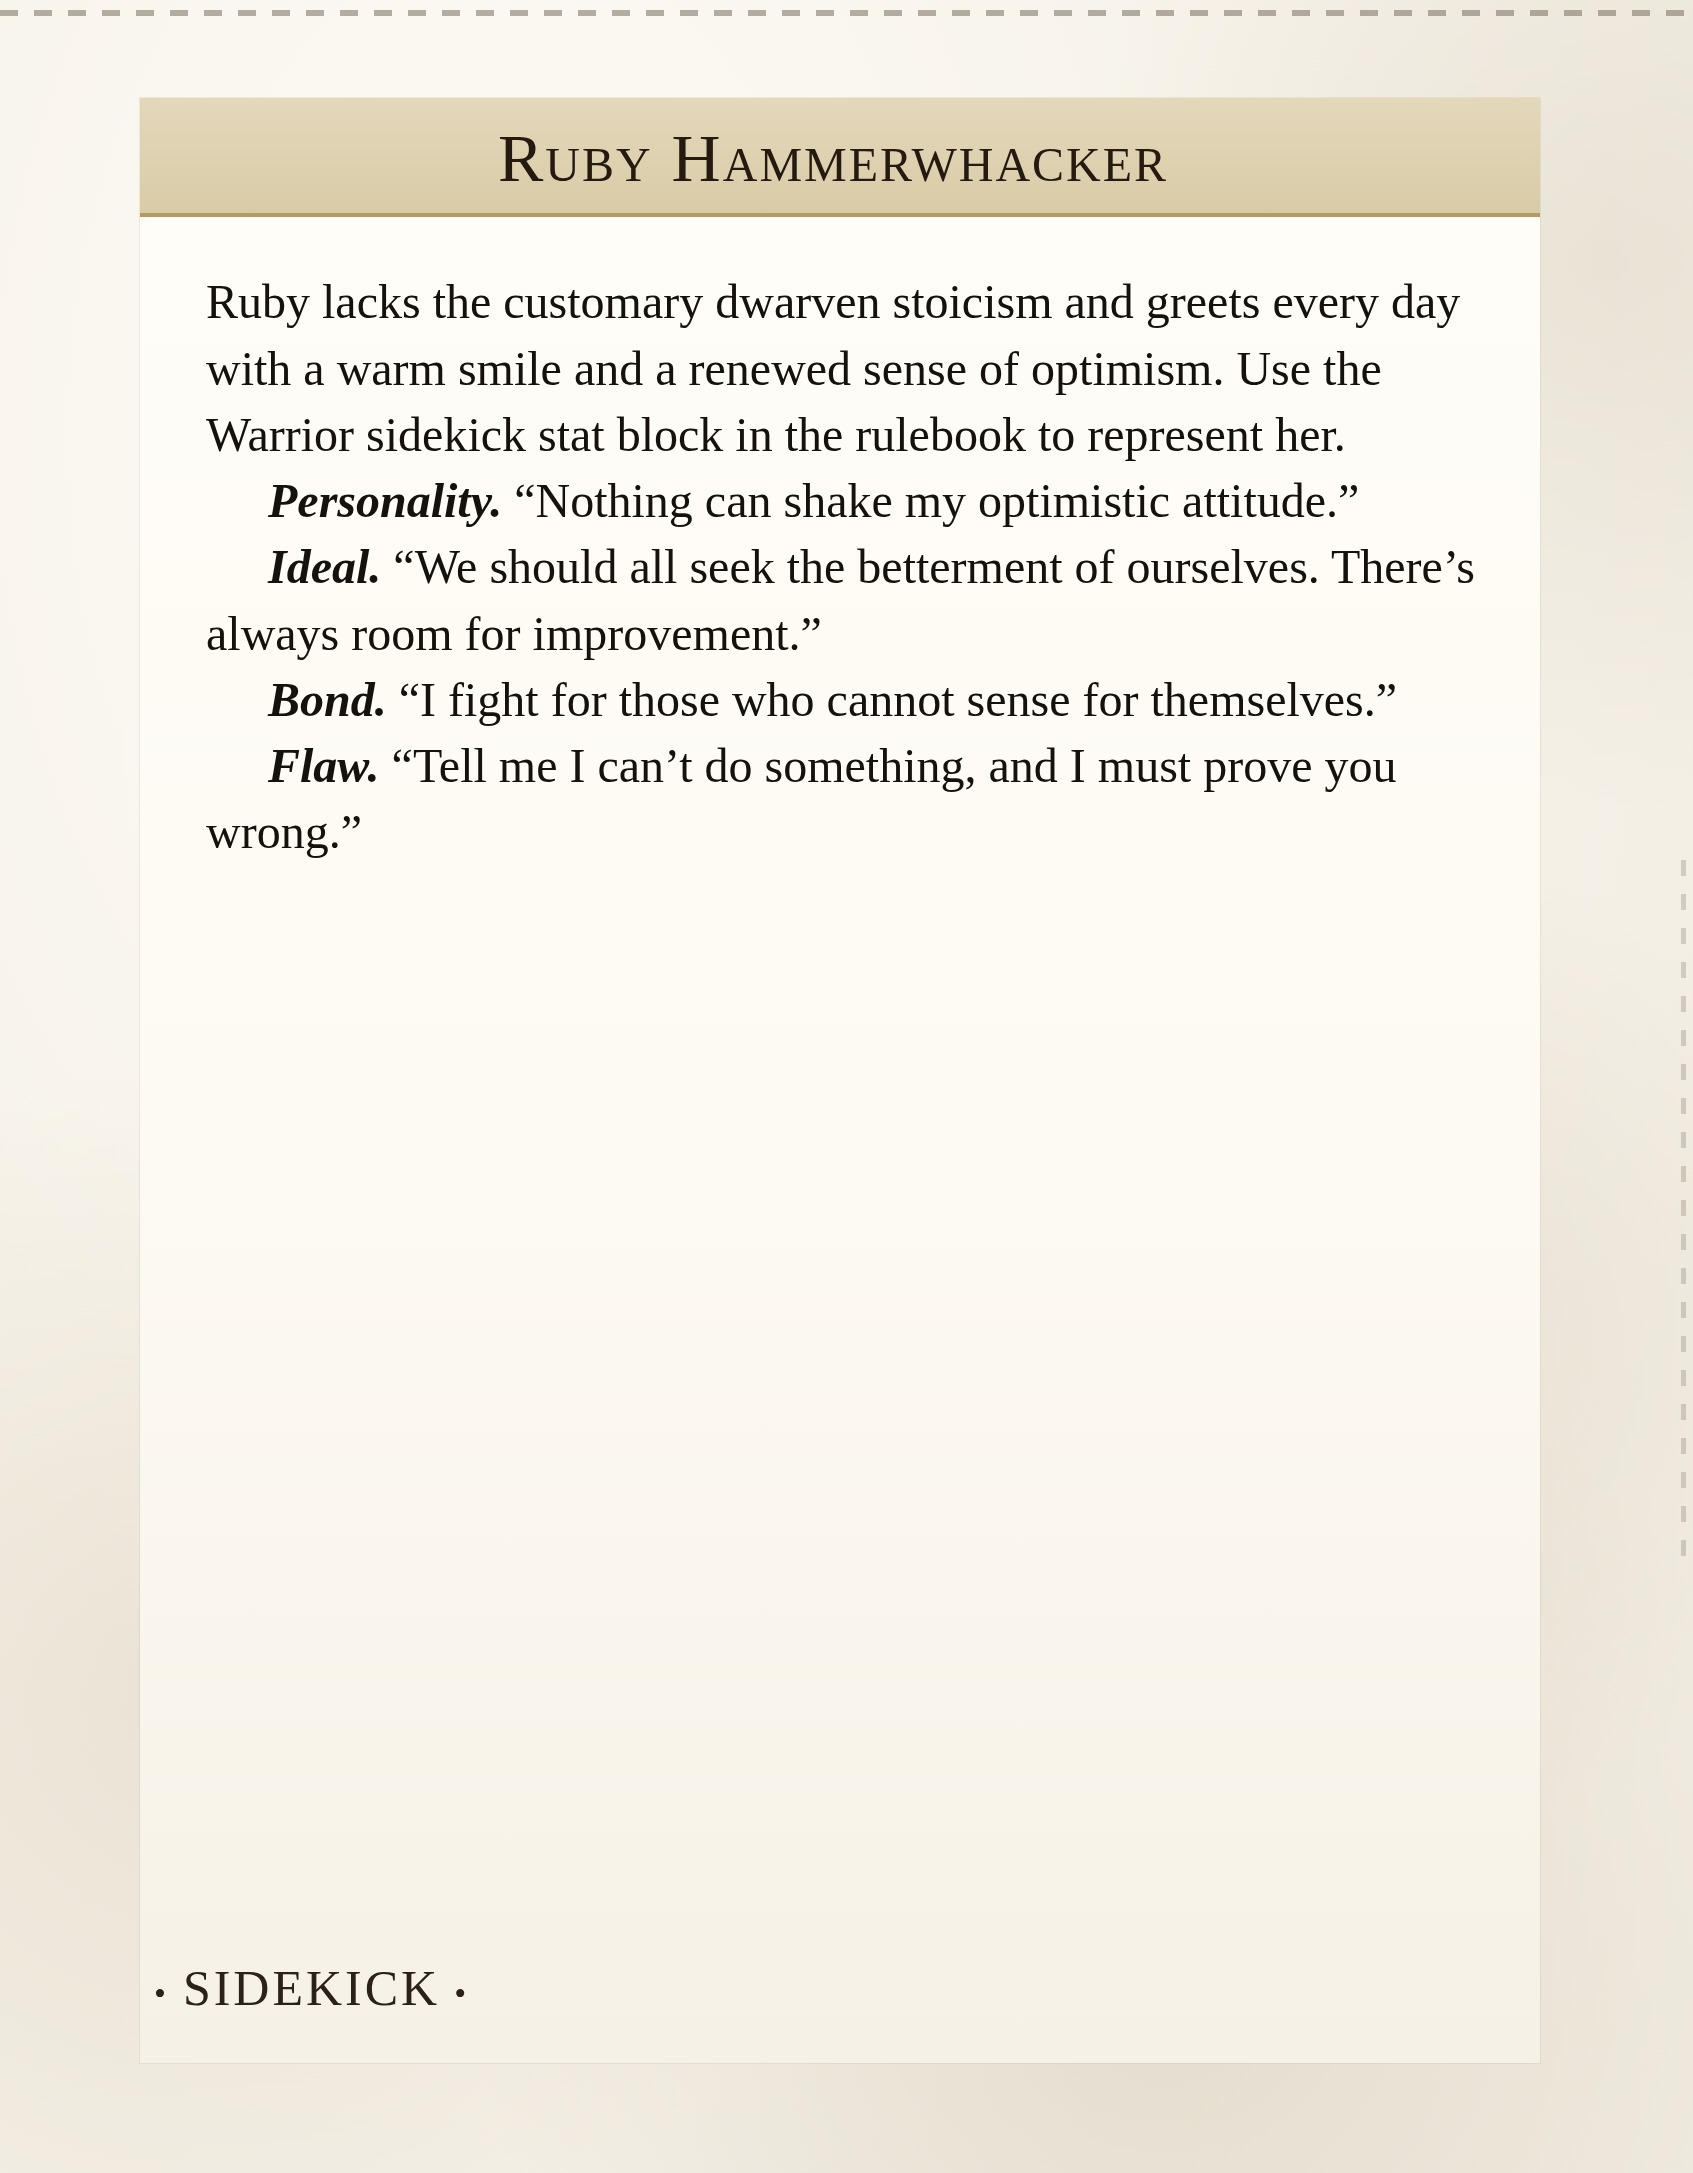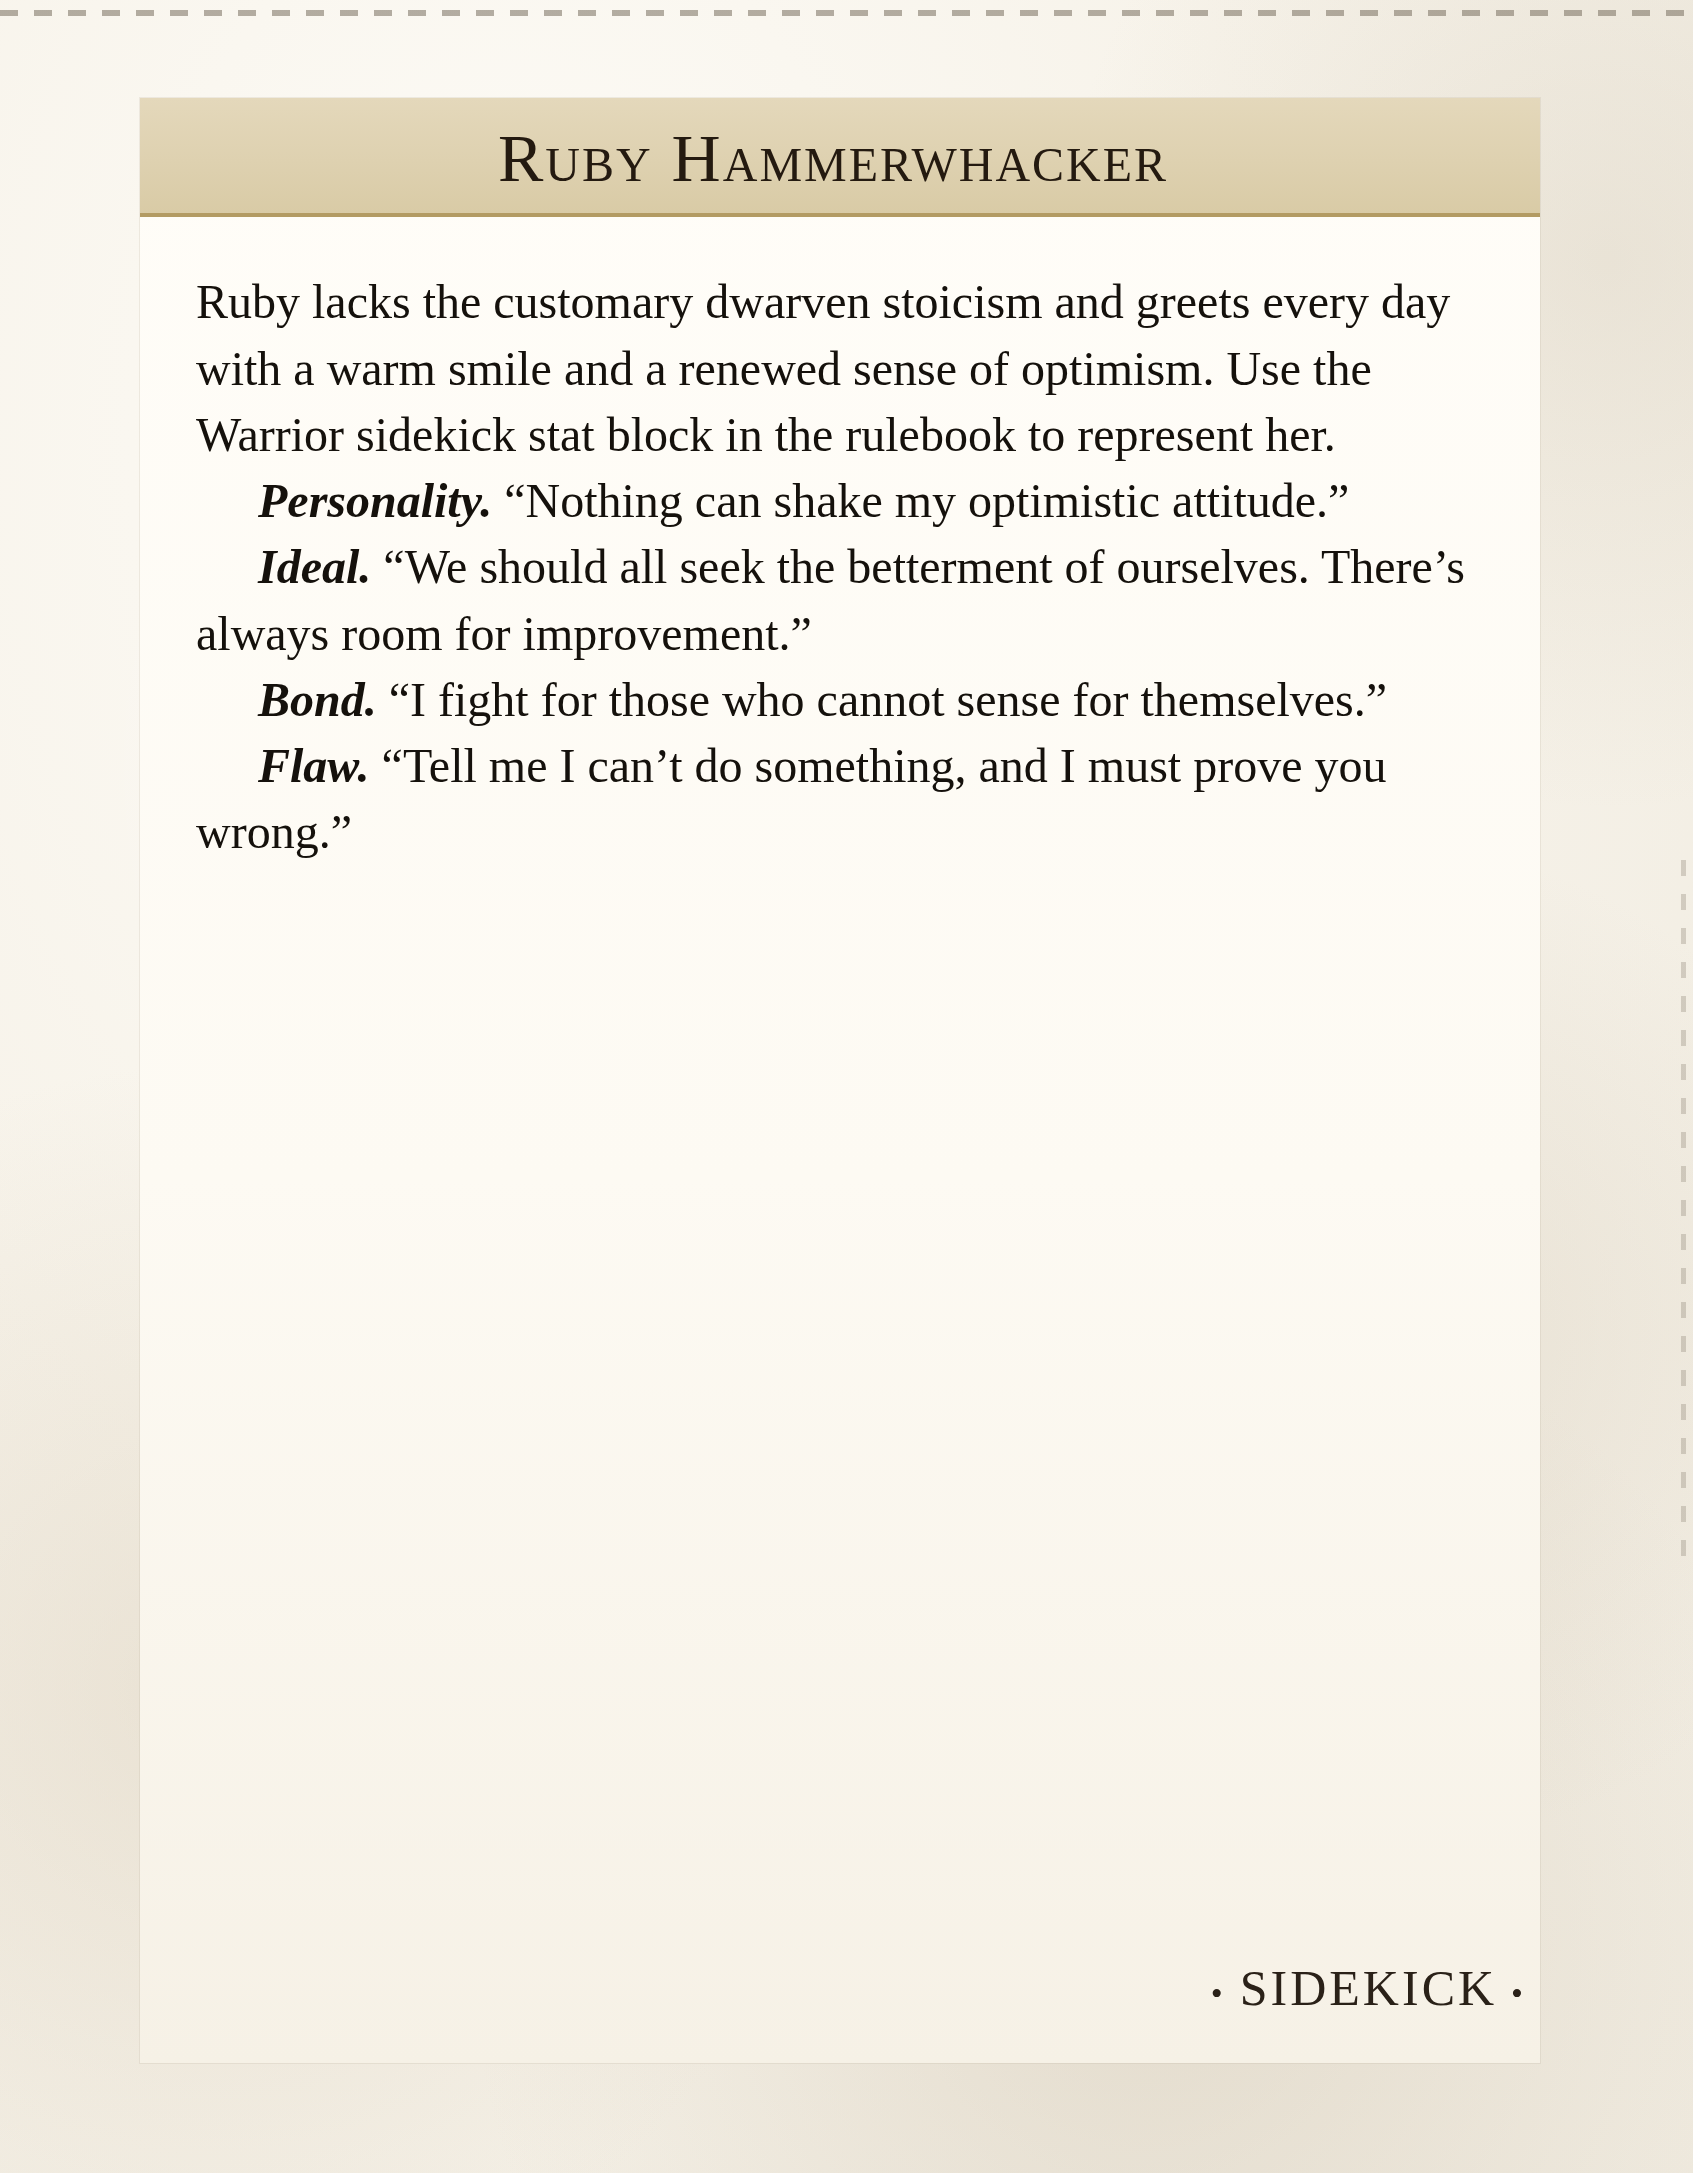--- a/index.html
+++ b/index.html
@@ -109,37 +109,37 @@
   .body-text {
     padding: 52px 55px 0 55px;
     font-family: "Liberation Serif", serif;
     font-size: 48px;
     line-height: 1.38;
     color: #15110c;
     text-align: left;
   }
 
   .para {
-    margin: 0 0 0 1px;
+    margin: 0 0 0 11px;
   }
   .para + .para {
     text-indent: 62px;
   }
 
   .lead {
     font-weight: bold;
     font-style: italic;
   }
 
   .footer {
     position: absolute;
     left: 0;
     right: 0;
     bottom: 46px;
-    text-align: right;
+    text-align: left;
     font-family: "Liberation Serif", serif;
     font-size: 50px;
     letter-spacing: 3px;
     color: #2a2118;
   }
   .footer .dot {
     color: #2a2118;
     font-size: 34px;
     vertical-align: middle;
     padding: 0 14px;

